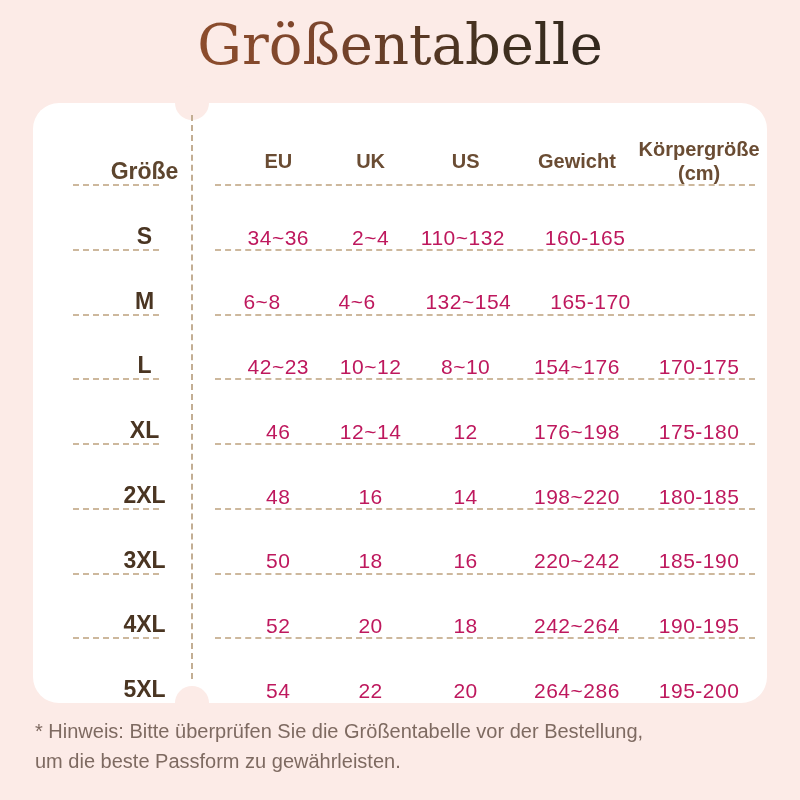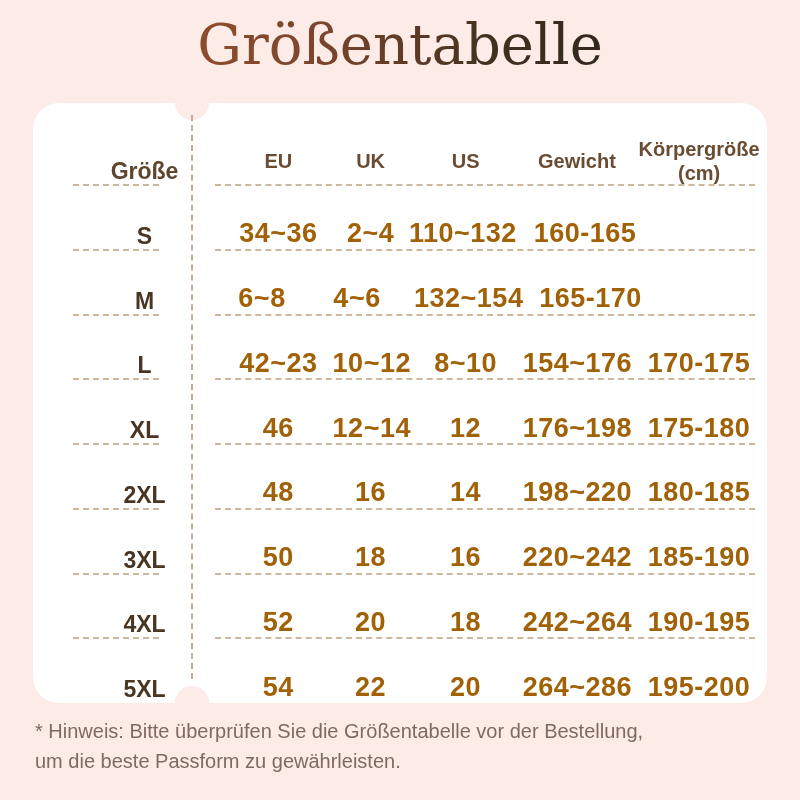--- a/index.html
+++ b/index.html
@@ -47,21 +47,21 @@
   .row.data{flex:1;}
   .size-cell{
     width:159px;text-align:center;
     font-size:23px;font-weight:bold;color:#5d452e;
   }
   .row.data .size-cell{color:#4a3522;}
   .cells{flex:1;display:flex;align-items:center;}
   .cell{text-align:center;line-height:1.2;}
   .c1{width:20%;} .c2{width:14%;} .c3{width:21%;} .c4{width:20%;} .c5{width:25%;}
   .row.header .cell{font-size:20px;font-weight:600;color:#6a4c33;}
-  .row.data .cell{font-size:27px;font-weight:700;color:#a16207;letter-spacing:0.5px;}
+  .row.data .cell{font-size:21px;font-weight:400;color:#be185d;letter-spacing:0.5px;}
   .hdr-sub{display:block;font-weight:600;}
 
   .sep{height:0;position:relative;flex:none;}
   .sep i{position:absolute;top:-1px;display:block;border-top:2px dashed #cdb89d;}
   .sep .s1{left:40px;width:86px;}
   .sep .s2{left:182px;right:12px;}
 
   
   .footnote{
     position:absolute;top:716px;left:0;width:800px;

